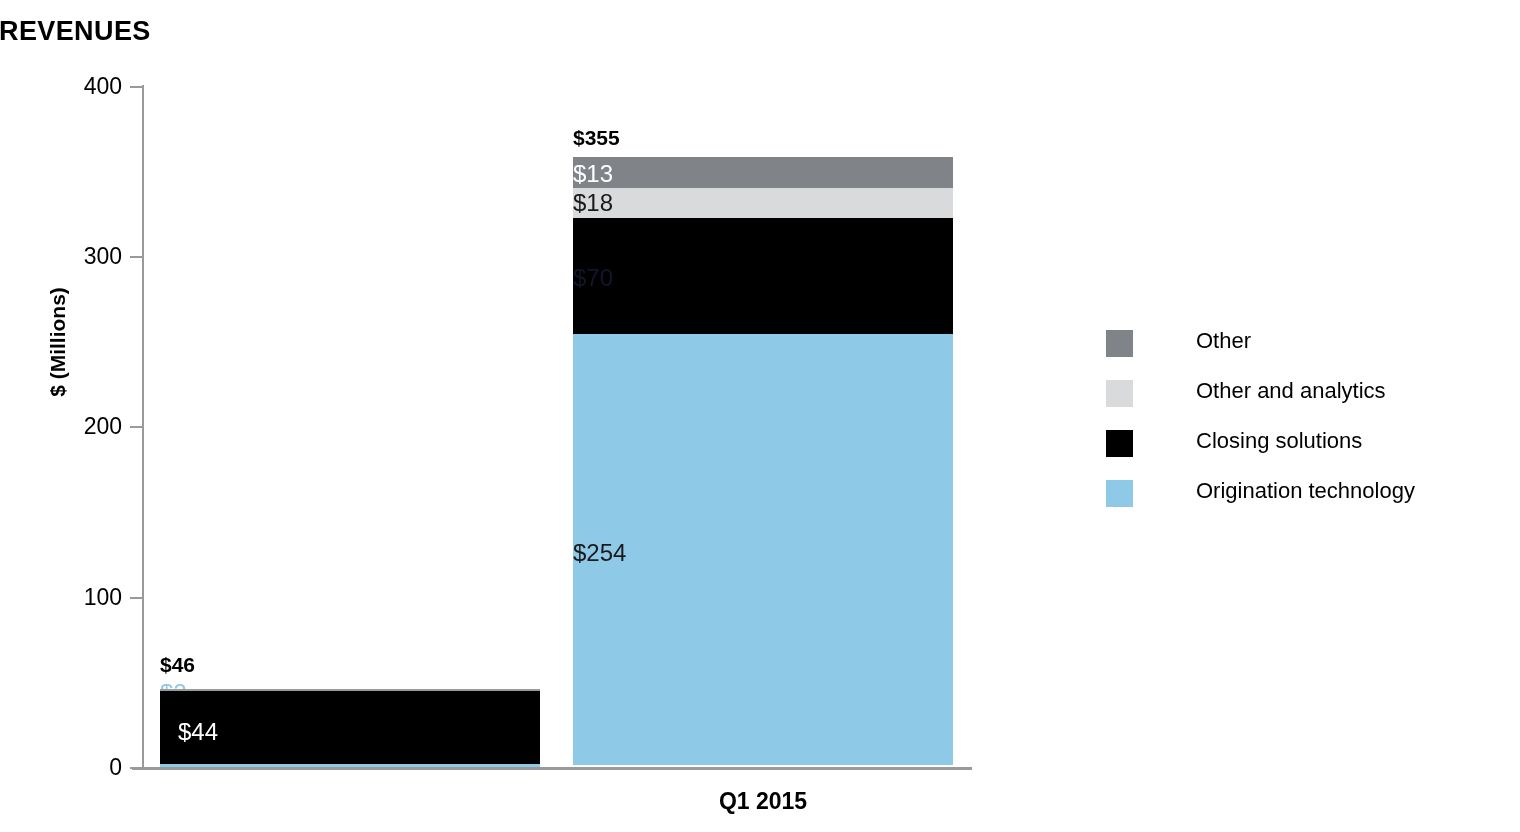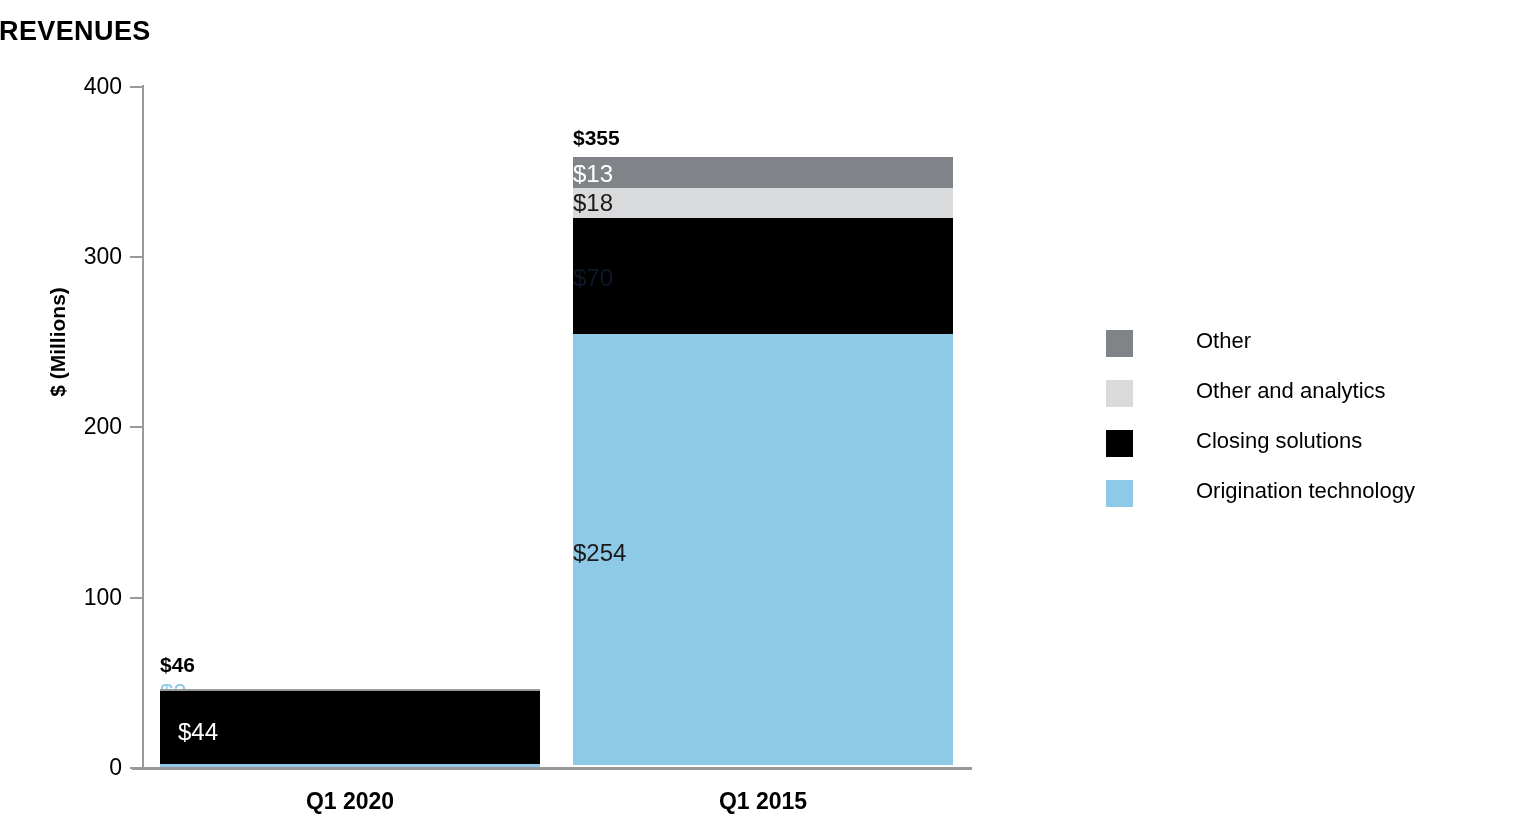--- a/index.html
+++ b/index.html
@@ -167,21 +167,20 @@
 
   <div class="total-label" style="left:160px; top:653px; width:380px;">$46</div>
 
   <div class="bar-segment" style="left:160px; top:764px; width:380px; height:3px; background:#8FC9E8;"></div>
 
   <div class="seg-label" style="left:160px; top:679px; width:380px; color:#8FC9E8;">$2</div>
 
   <div class="bar-segment" style="left:160px; top:689px; width:380px; height:75px; background:#000000; border-top:2px solid #9a9a9a;"></div>
   <div class="seg-label" style="left:160px; top:718px; width:380px; color:#ffffff;margin-left:18px;">$44</div>
 
-  <div class="cat-label" style="left:160px; top:788px; width:380px;">Q1 2020</div>
 
   <div class="total-label" style="left:573px; top:126px; width:380px;">$355</div>
 
   <div class="bar-segment" style="left:573px; top:157px; width:380px; height:31px; background:#808488;"></div>
   <div class="seg-label" style="left:573px; top:160px; width:380px; color:#ffffff;">$13</div>
 
   <div class="bar-segment" style="left:573px; top:188px; width:380px; height:30px; background:#D9DADC;"></div>
   <div class="seg-label" style="left:573px; top:189px; width:380px; color:#1a1a1a;border-radius:10px;">$18</div>
 
   <div class="bar-segment" style="left:573px; top:218px; width:380px; height:116px; background:#000000;"></div>

